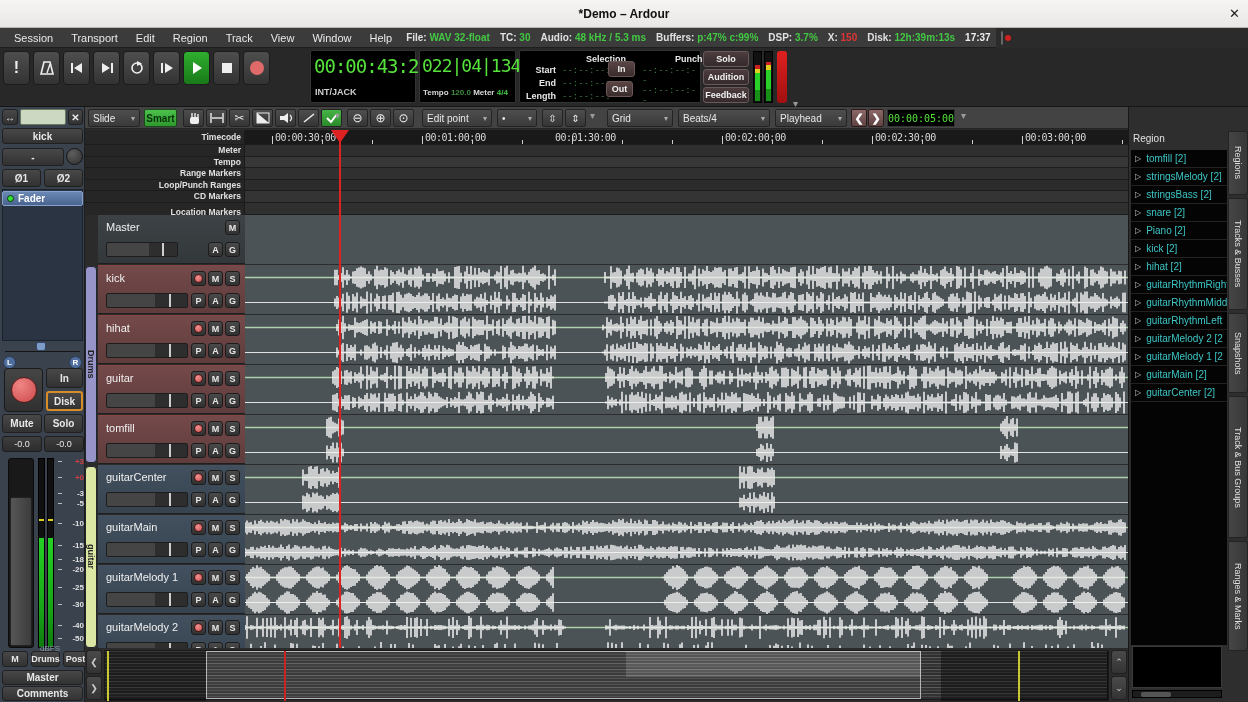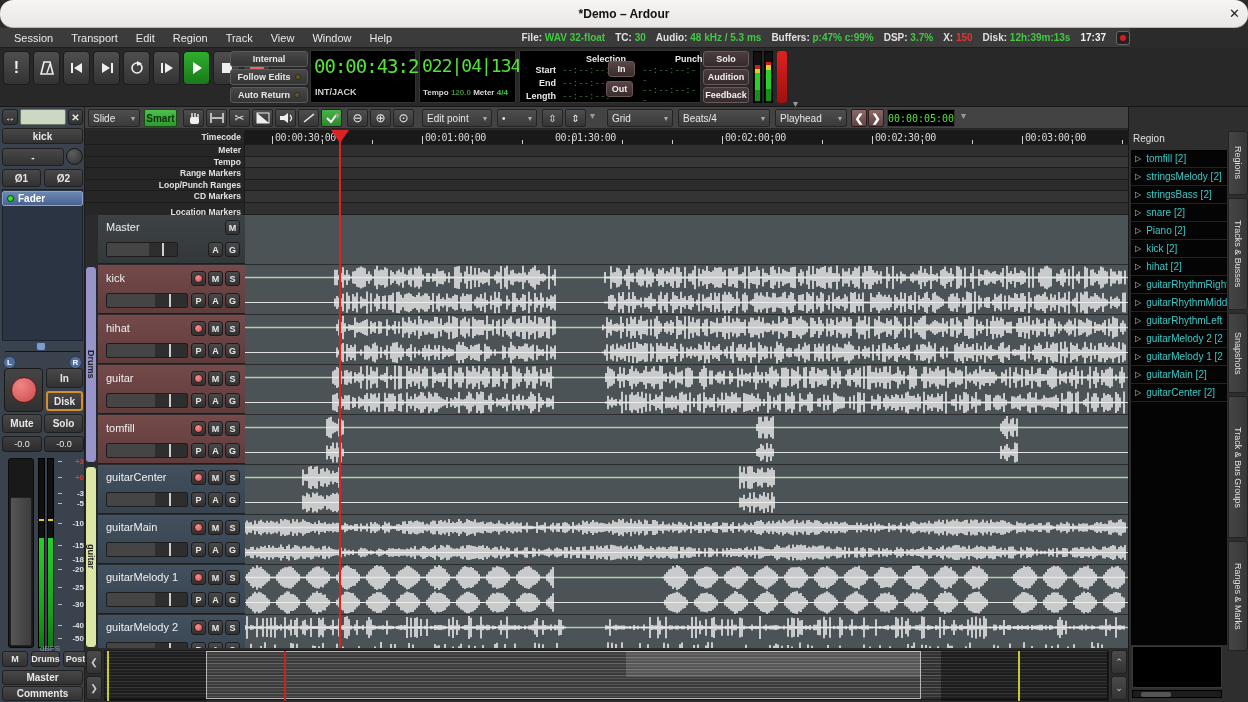--- a/index.html
+++ b/index.html
@@ -2,26 +2,26 @@
 <html><head>
 <meta charset="utf-8">
 <style>
   * { margin:0; padding:0; box-sizing:border-box; }
   html,body { width:1248px; height:702px; overflow:hidden; }
   body { font-family:"Liberation Sans", sans-serif; background:#2b2b2b; position:relative; color:#ddd; }
   #app { position:absolute; inset:0; width:1248px; height:702px; background:#2b2b2b; }
   .abs { position:absolute; }
 
   
-  #titlebar { left:0; top:0; width:1248px; height:28px; background:linear-gradient(#f6f5f4,#e9e7e5); border-bottom:1px solid #b9b7b4;border-radius:13px; }
+  #titlebar { left:0; top:0; width:1248px; height:28px; background:linear-gradient(#f6f5f4,#e9e7e5); border-bottom:1px solid #b9b7b4; }
   #title { width:100%; text-align:center; line-height:28px; color:#111; font-weight:bold; font-size:12px; }
   #close-x { right:8px; top:0; line-height:28px; color:#222; font-size:13px; cursor:default; }
 
   
-  #menubar { left:0; top:28px; width:1130px; height:20px; background:#3b3b3b; border-bottom:1px solid #1e1e1e; display:flex; align-items:center; }
+  #menubar { left:0; top:28px; width:996px; height:20px; background:#3b3b3b; border-bottom:1px solid #1e1e1e; display:flex; align-items:center; }
   #menubar-items { display:flex; gap:2px; padding-left:6px; }
   .menu-item { font-size:11px; color:#e8e8e8; padding:0 8px; line-height:20px; }
   #status-items { margin-left:auto; display:flex; align-items:center; gap:4px; padding-right:4px; font-size:10px; font-weight:bold; }
   .st-label { color:#e0e0e0; }
   .st-green { color:#43c843; }
   .st-red { color:#e03535; }
   .st-white { color:#f0f0f0; }
   .st-seg { margin-left:6px; white-space:nowrap; }
   #menu-rec { width:14px; height:14px; border:1px solid #666; border-radius:3px; background:#222; margin-left:6px; position:relative; }
   #menu-rec::after { content:""; position:absolute; left:3px; top:3px; width:6px; height:6px; border-radius:50%; background:#d02020; }
@@ -234,33 +234,20 @@
         <div class="tbtn">
           <svg width="16" height="16">
             <circle cx="8" cy="8" r="7" fill="#e06a6a"></circle>
           </svg>
         </div>
       </div>
     <div id="transport-status" class="abs">
       <span class="ts-play">Playing</span>
       <span class="ts-tri">▷</span>
       <span class="ts-mode">Sprung</span>
-    </div>
-    <div class="opt-col abs">
-      <div class="opt-btn">
-          <span>Internal</span>
-        </div>
-      <div class="opt-btn">
-          <span>Follow Edits</span>
-          <span class="led"></span>
-        </div>
-      <div class="opt-btn">
-          <span>Auto Return</span>
-          <span class="led"></span>
-        </div>
     </div>
 
     <div id="clock1" class="clock-panel abs">
       <div class="digits">00:00:43:25</div>
       <div class="sub">INT/JACK</div>
     </div>
     <div id="clock2" class="clock-panel abs">
       <div class="digits">022|04|1341</div>
       <div class="sub">
         <span>Tempo</span>

